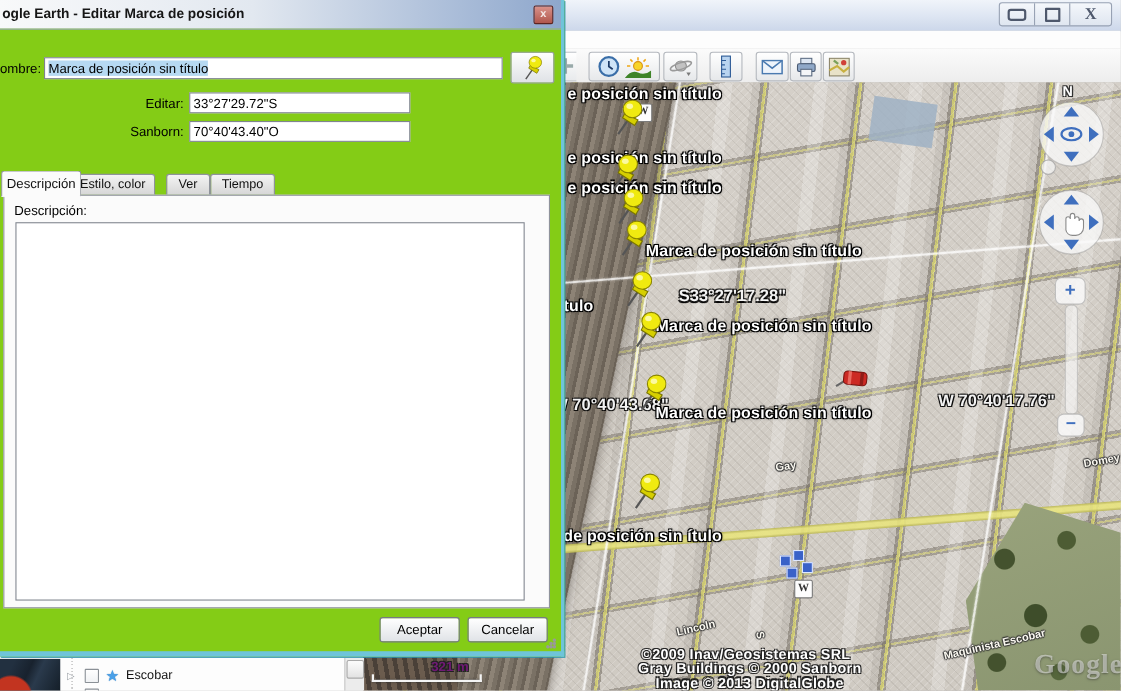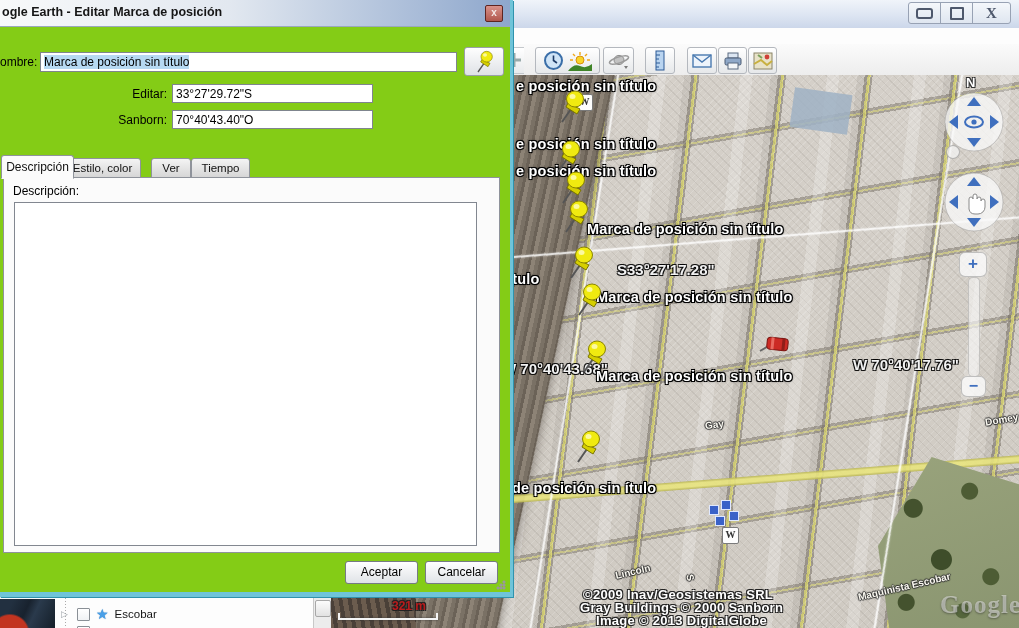--- a/index.html
+++ b/index.html
@@ -60,21 +60,21 @@
   .grat-label{position:absolute;font-weight:bold;font-size:15px;color:rgba(255,255,255,0.95);white-space:nowrap;z-index:24;
     text-shadow:-1px -1px 0 rgba(0,0,0,0.85),1px -1px 0 rgba(0,0,0,0.85),-1px 1px 0 rgba(0,0,0,0.85),1px 1px 0 rgba(0,0,0,0.85);}
   .street-label{position:absolute;font-weight:bold;font-size:10px;color:#faf8f0;white-space:nowrap;z-index:22;
     text-shadow:-1px 0 1px #333,1px 0 1px #333,0 -1px 1px #333,0 1px 1px #333;}
   .copy-line{position:absolute;font-weight:bold;font-size:13px;color:#fff;white-space:nowrap;z-index:26;letter-spacing:0.3px;
     text-shadow:-1px -1px 0 #222,1px -1px 0 #222,-1px 1px 0 #222,1px 1px 0 #222;}
   .pin{position:absolute;z-index:32;width:26px;height:36px;cursor:pointer;}
   .wiki-marker{position:absolute;z-index:28;width:15px;height:15px;background:#fdfdfd;border:1px solid #7a7a7a;border-radius:2px;
     font-family:"Liberation Serif",serif;font-weight:bold;font-size:10px;color:#333;text-align:center;line-height:14px;cursor:pointer;}
   .photo-marker{position:absolute;z-index:27;width:8px;height:8px;background:#3a62c8;border:1px solid #dfe8ff;cursor:pointer;}
-  .scale-text{position:absolute;font-weight:bold;font-size:12px;color:#b91c1c;z-index:26;
+  .scale-text{position:absolute;font-weight:bold;font-size:12px;color:#701a75;z-index:26;
     text-shadow:-1px -1px 0 #222,1px -1px 0 #222,-1px 1px 0 #222,1px 1px 0 #222;}
   .scale-line{position:absolute;height:2px;background:#f4f4f4;z-index:26;box-shadow:0 0 2px #333;}
   .scale-line:before,.scale-line:after{content:"";position:absolute;top:-5px;width:2px;height:7px;background:#f4f4f4;}
   .scale-line:before{left:0;} .scale-line:after{right:0;}
   .ge-logo{position:absolute;z-index:26;font-family:"Liberation Serif",serif;font-weight:bold;font-size:25px;
     color:rgba(235,235,235,0.55);letter-spacing:1px;text-shadow:0 1px 2px rgba(40,40,40,0.5);}
   .compass-n{position:absolute;z-index:34;font-weight:bold;font-size:13px;color:#fff;
     text-shadow:-1px -1px 0 #333,1px -1px 0 #333,-1px 1px 0 #333,1px 1px 0 #333;}
   .nav-ring{position:absolute;z-index:34;width:62px;height:62px;cursor:pointer;}
   .zoom-plus,.zoom-minus{position:absolute;z-index:34;background:rgba(250,250,250,0.82);border:1px solid rgba(140,140,140,0.5);

